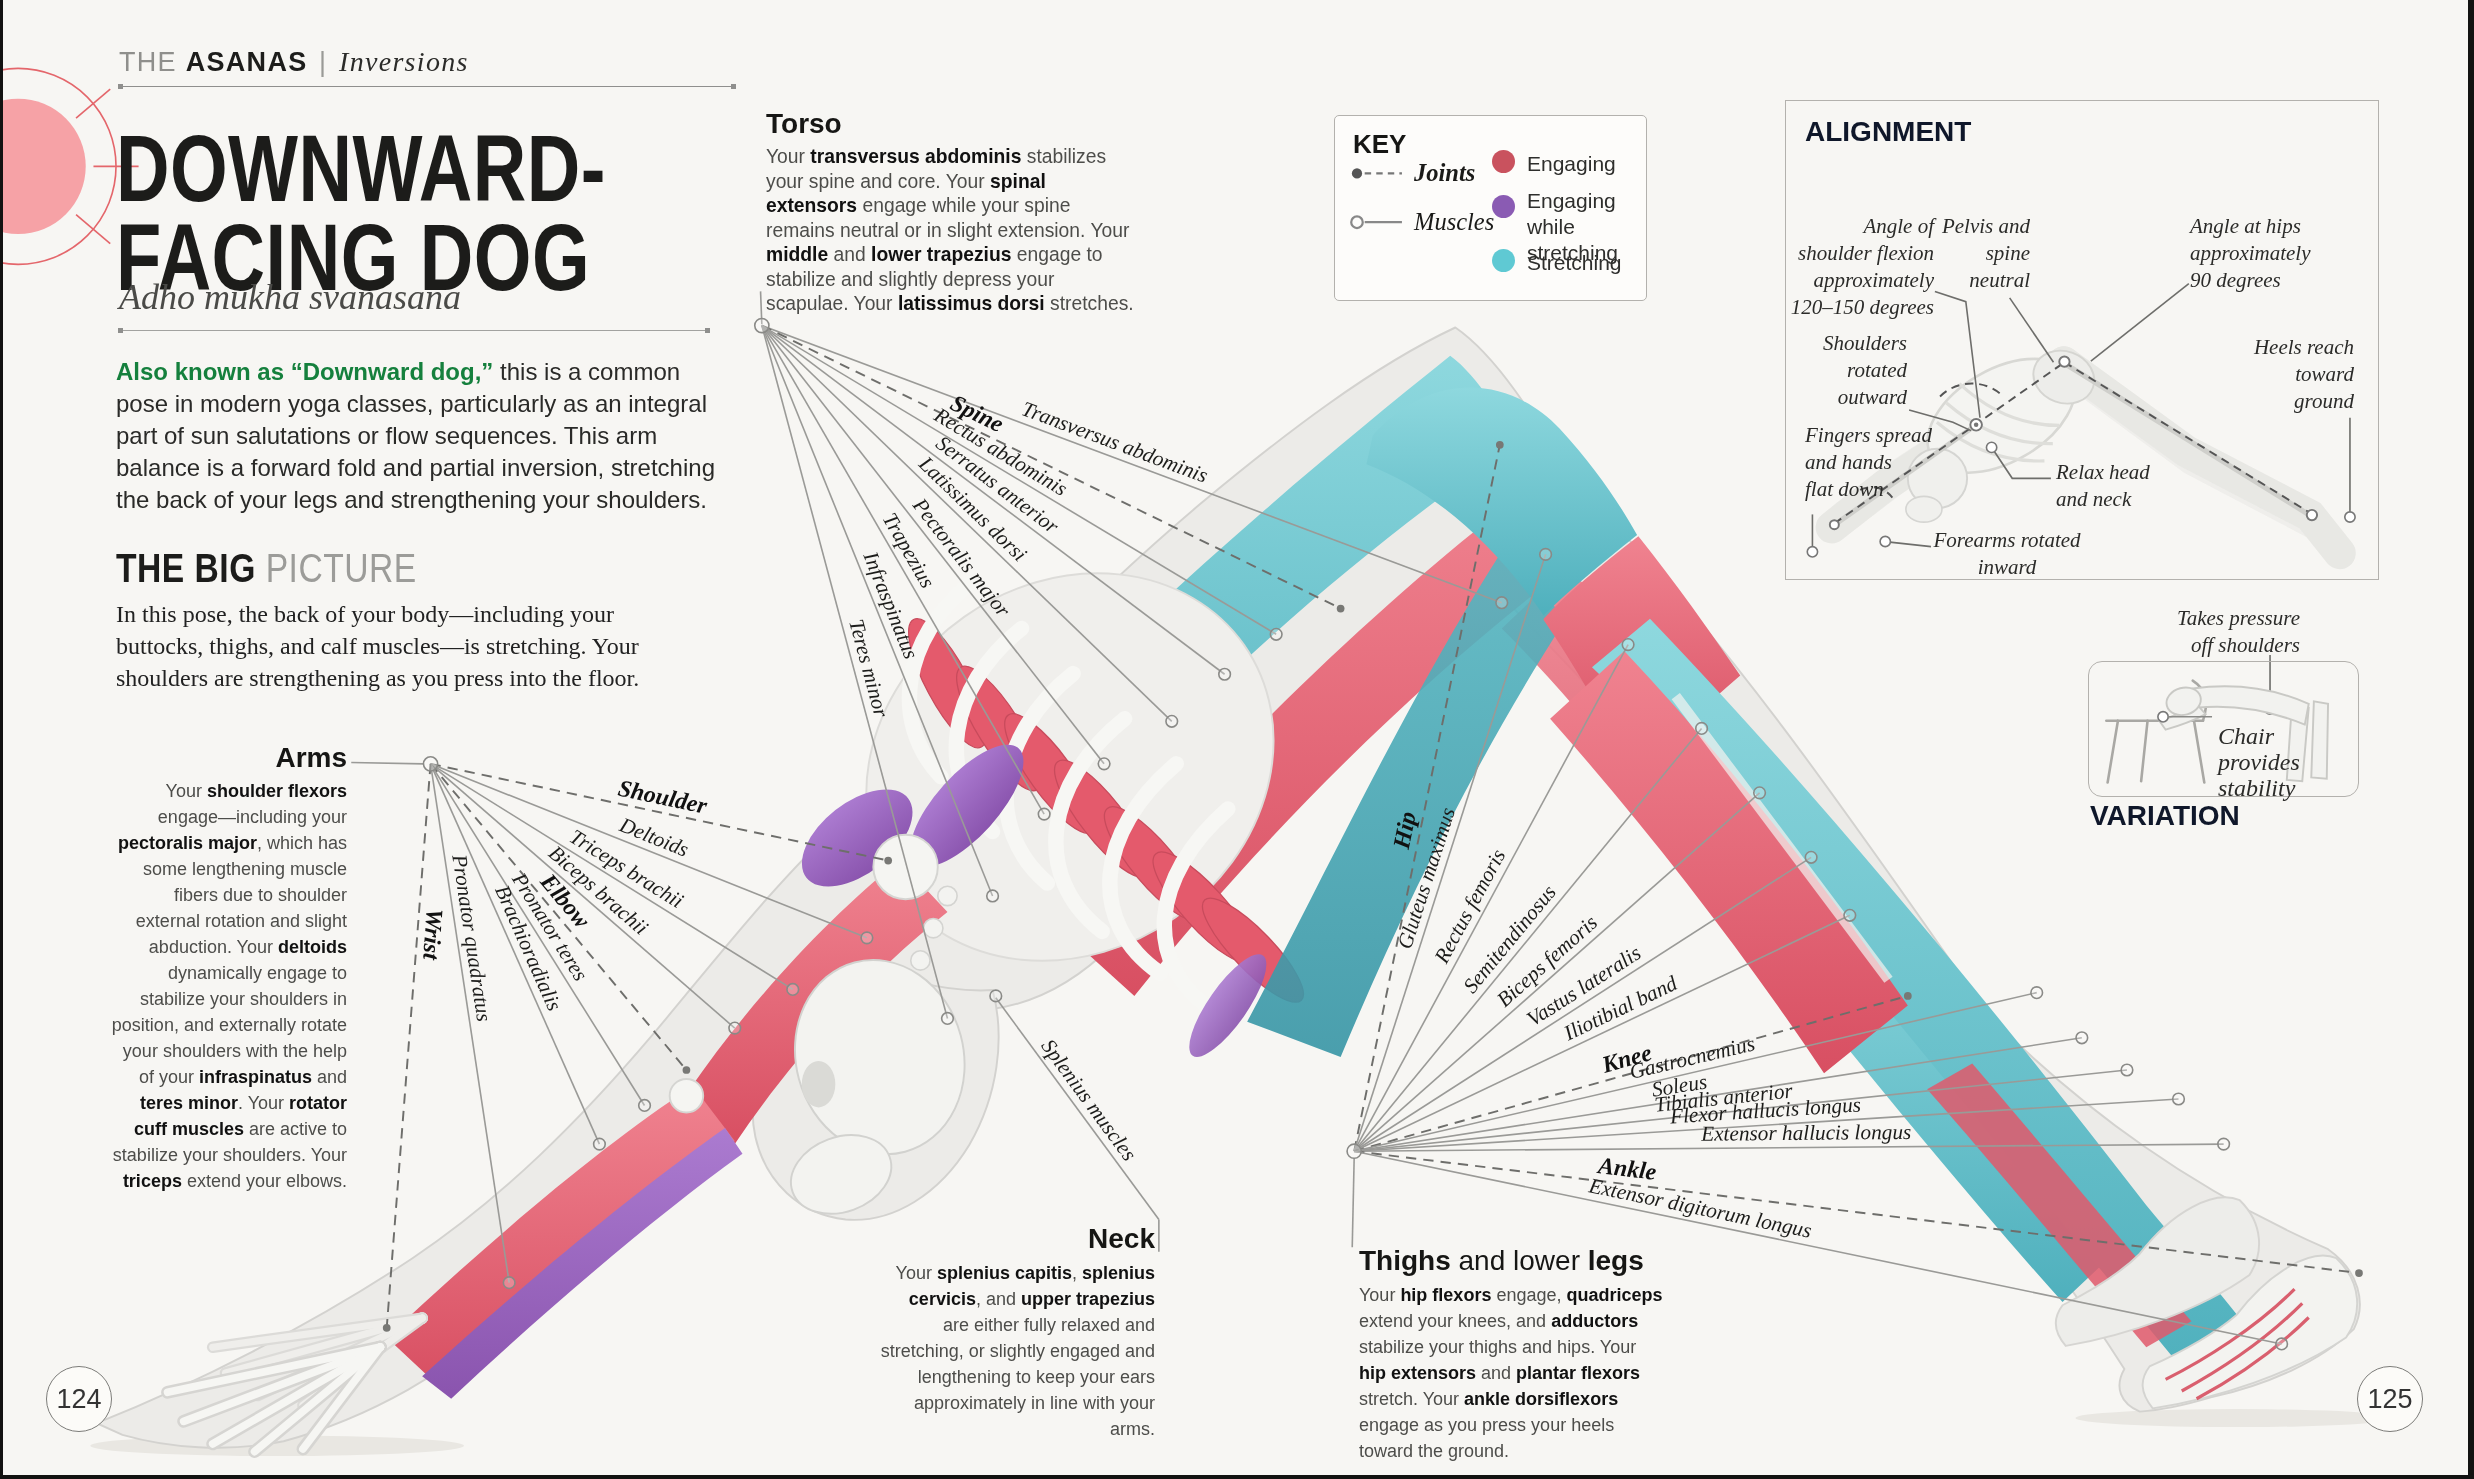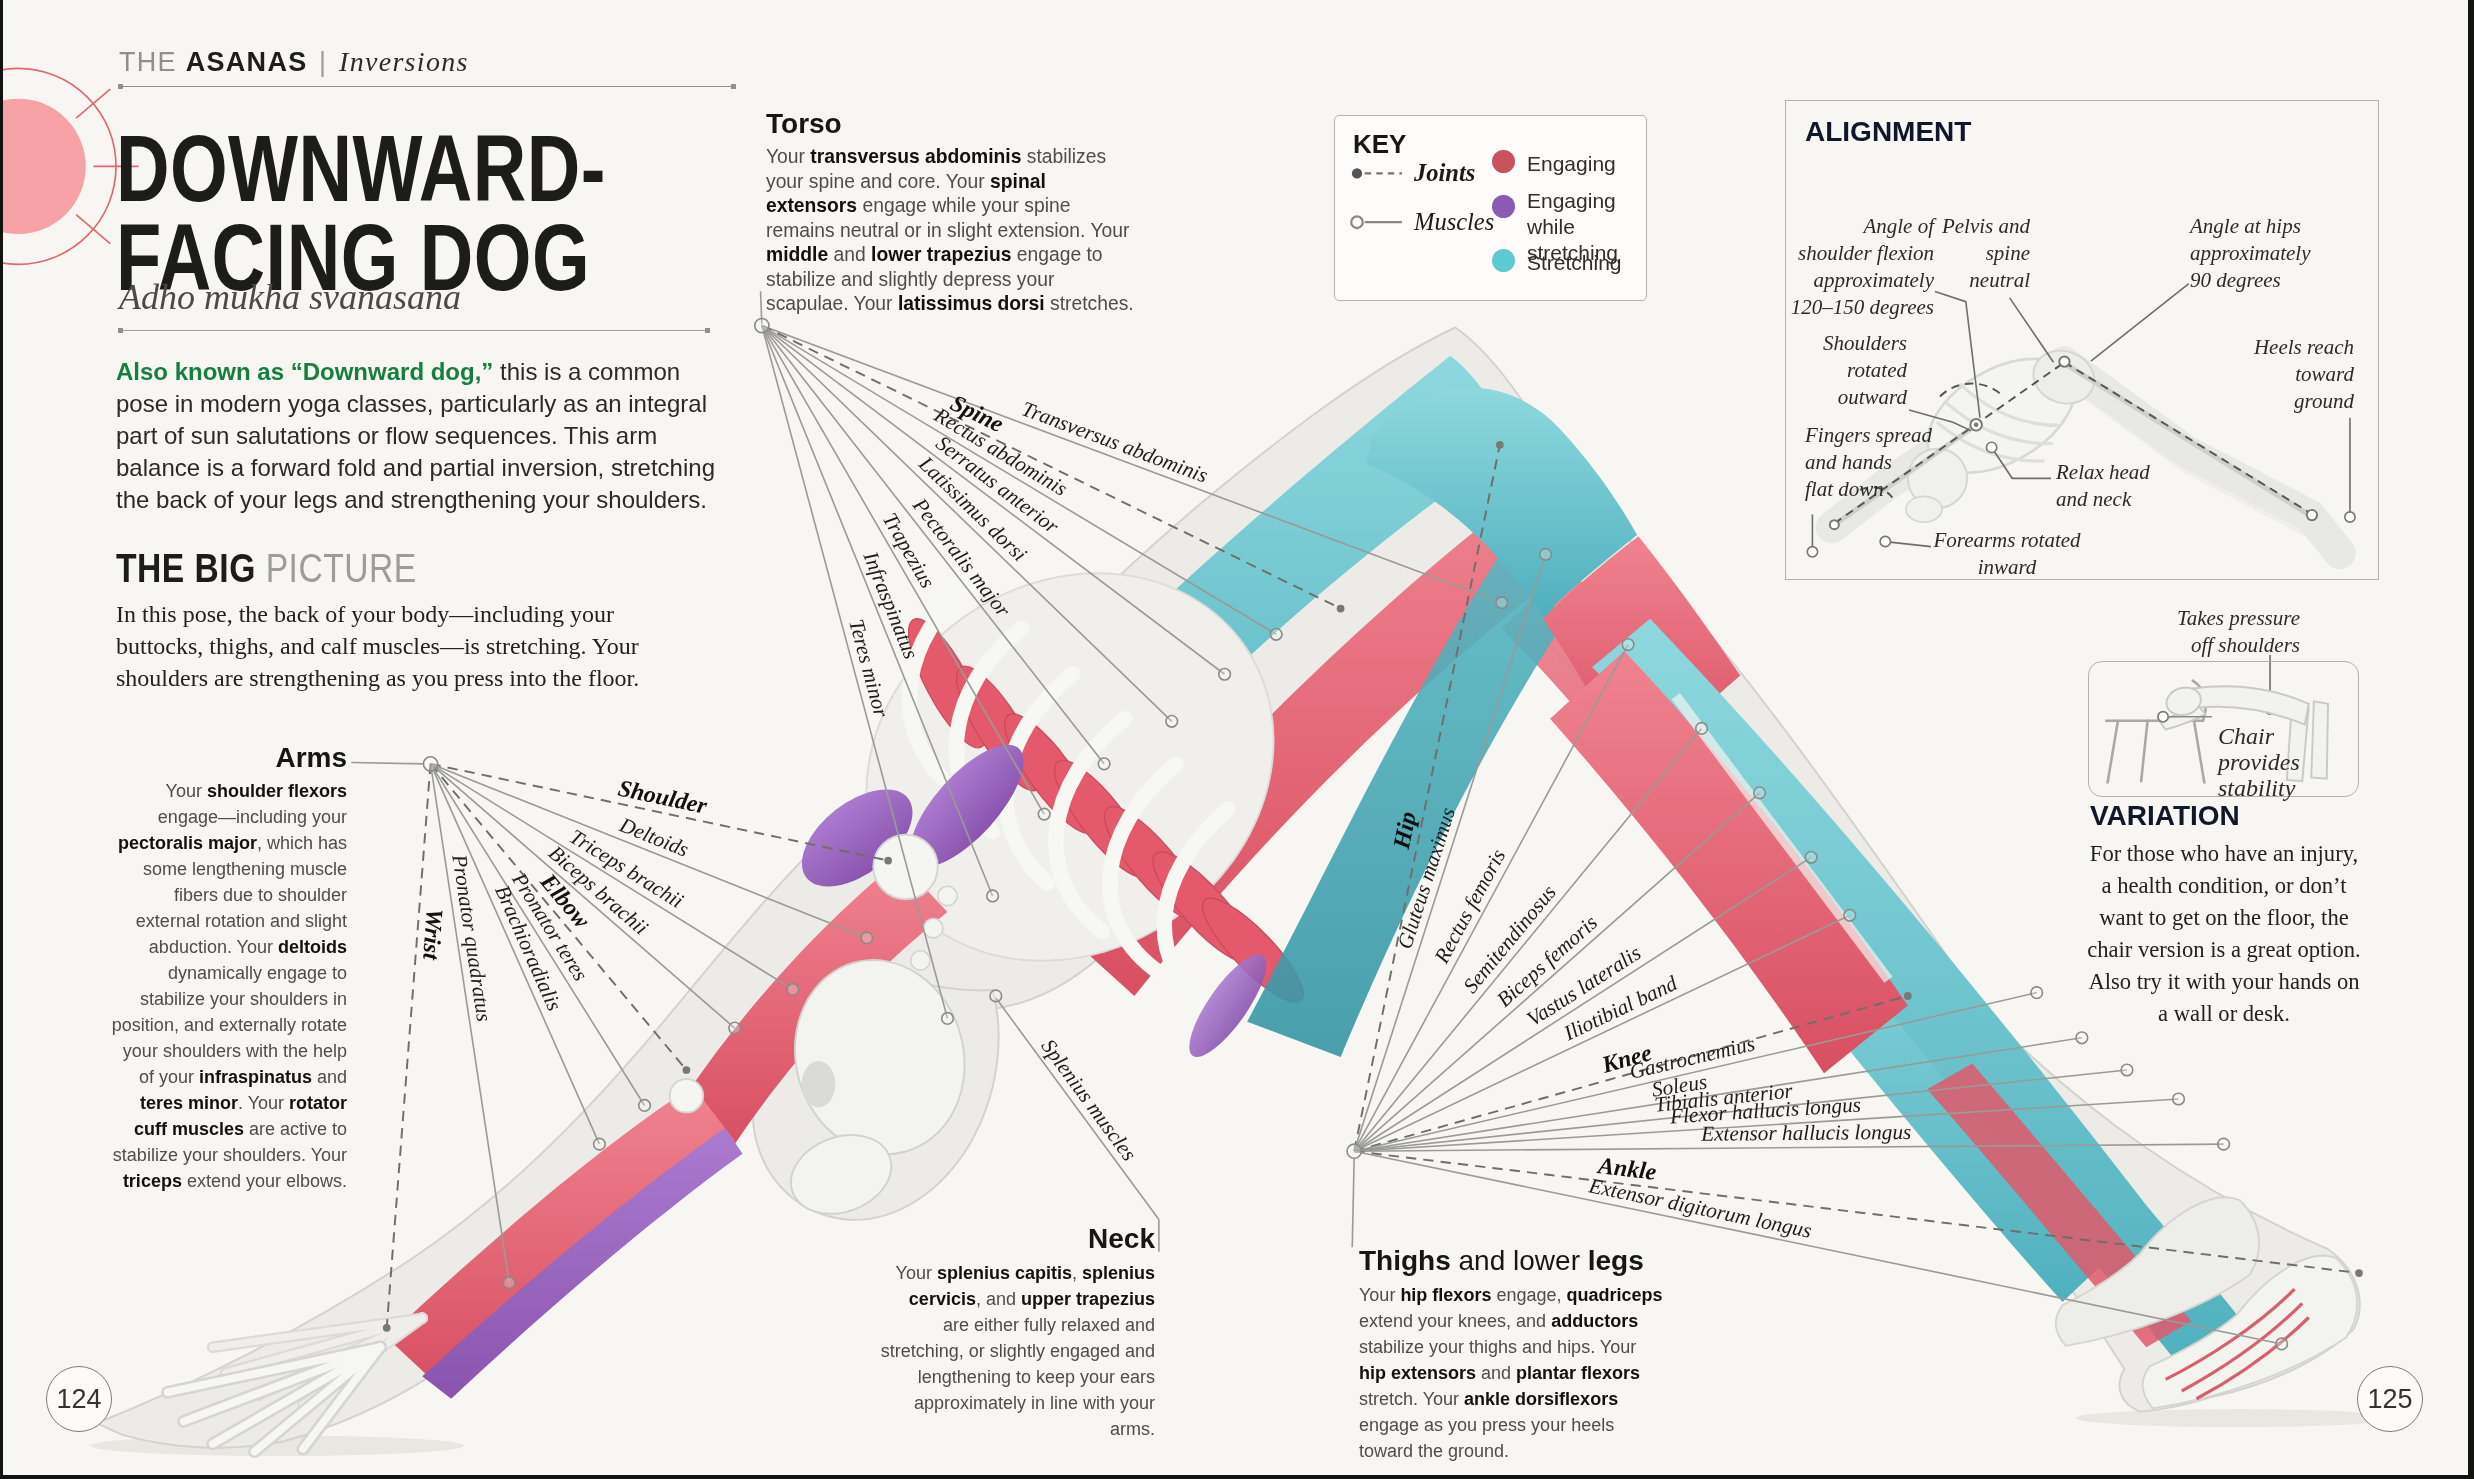--- a/index.html
+++ b/index.html
@@ -476,21 +476,20 @@
 toward
 ground</div>
 
   <div class="note rightal" style="right:175px;top:605px;">Takes pressure
 off shoulders</div>
   <div class="box" style="left:2088px;top:661px;width:269px;height:134px;border-radius:14px;background:transparent;"></div>
   <div class="note" style="left:2218px;top:723px;font-size:24px;line-height:26px;">Chair
 provides
 stability</div>
   <div class="txt varhead" style="left:2090px;top:800px;">VARIATION</div>
-  <div class="txt serifbody" style="left:2085px;top:838px;width:278px;text-align:center;font-size:22.6px;line-height:32px;">For those who have an injury, a health condition, or don’t want to get on the floor, the chair version is a great option. Also try it with your hands on a wall or desk.</div>
 
   <div class="pagenum" style="left:46px;top:1366px;">124</div>
   <div class="pagenum" style="left:2357px;top:1366px;">125</div>
 
   <div class="edge" style="left:0;top:0;width:2.6px;height:1480px;"></div>
   <div class="edge" style="left:2468px;top:0;width:7px;height:1480px;"></div>
   <div class="edge" style="left:0;top:1475px;width:2475px;height:4.5px;"></div>
 </div>
 
 

